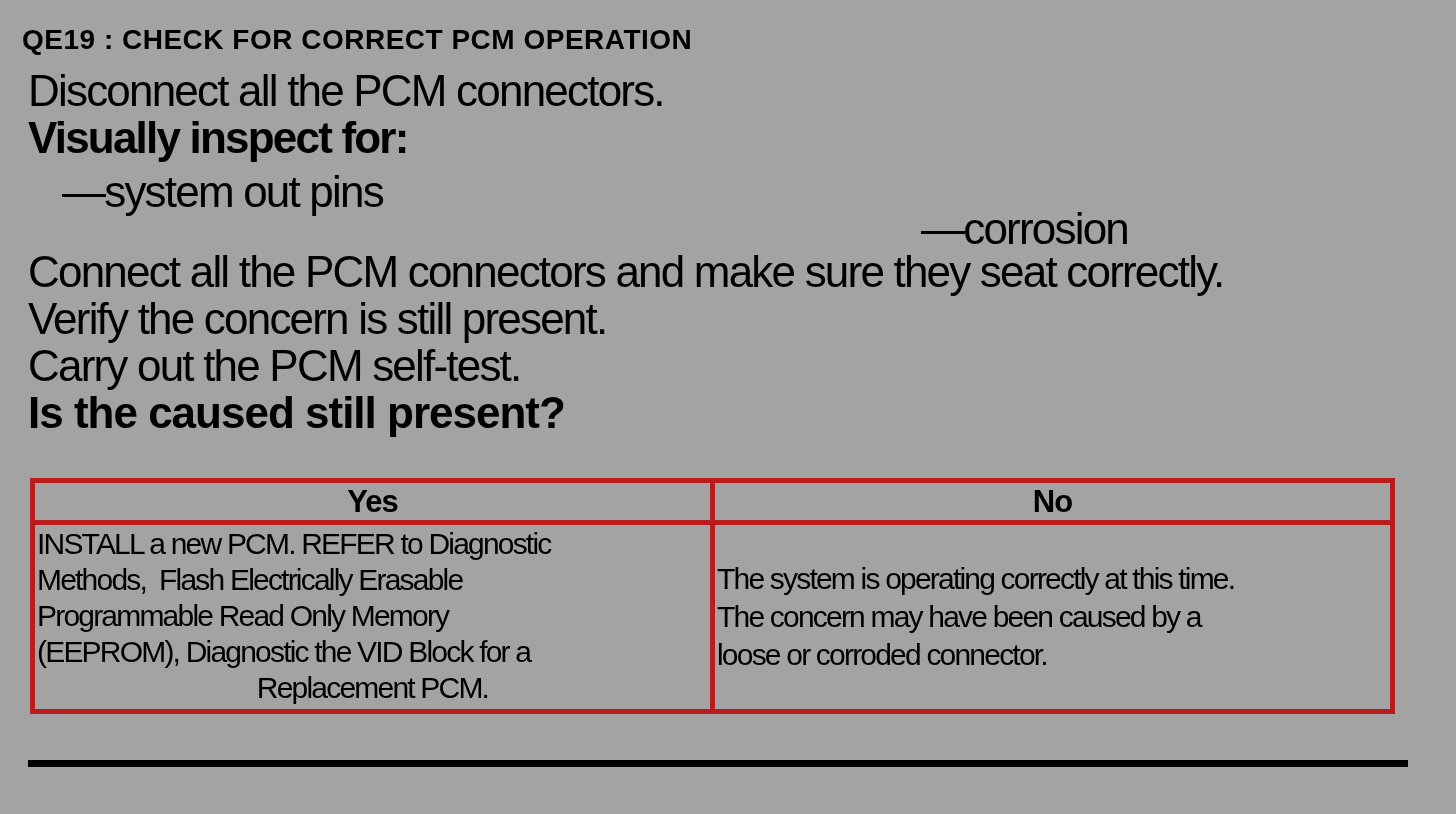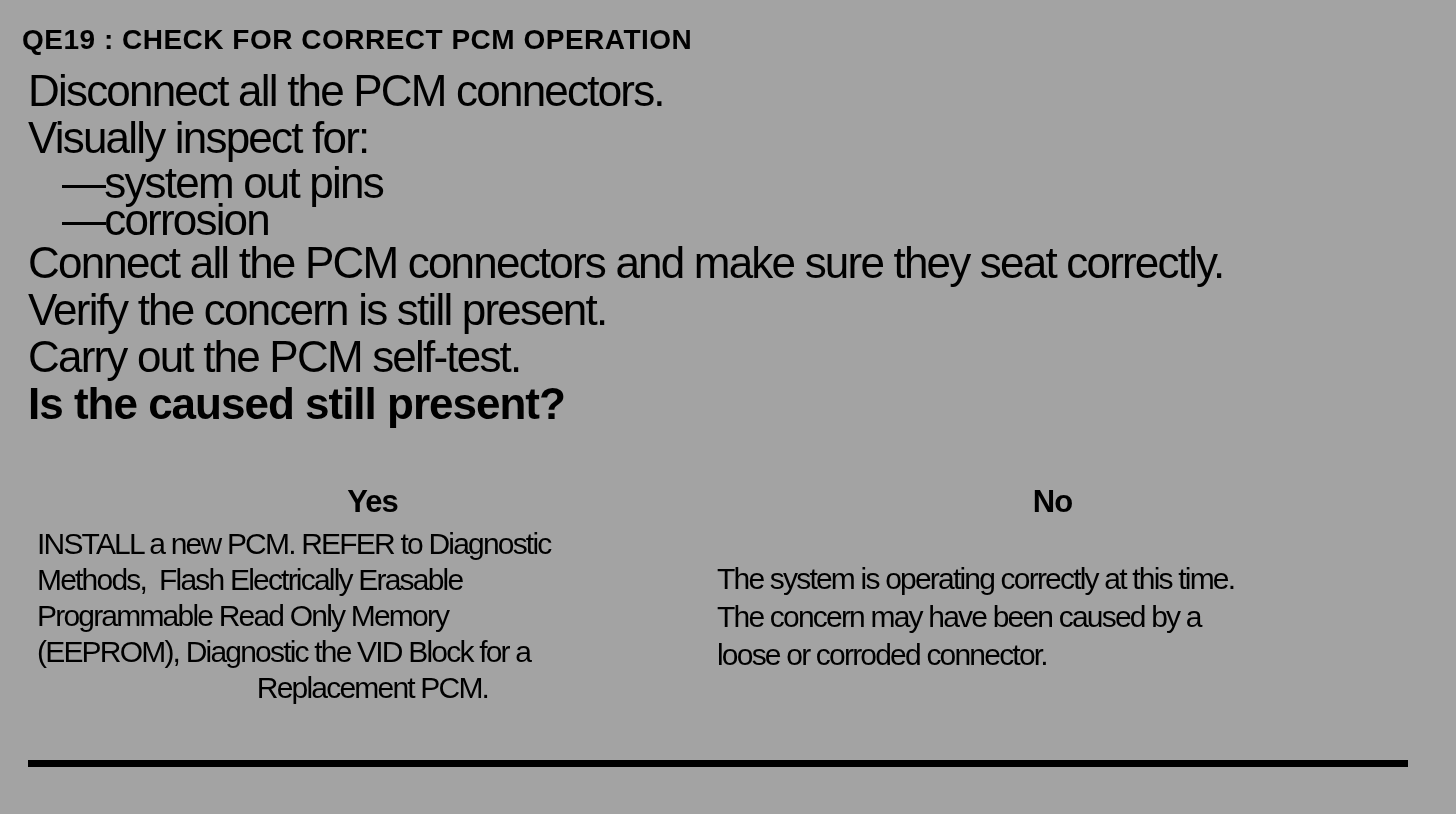--- a/index.html
+++ b/index.html
@@ -35,41 +35,41 @@
     left: 28px;
     width: 1100px;
   }
   .line {
     font-size: 44px;
     letter-spacing: -1.8px;
     line-height: 34px;
     white-space: pre;
   }
   .step { margin-bottom: 13px; }
-  .step.tight { margin-bottom: 11px; }
+  .step.tight { margin-bottom: 20px; font-weight: bold; }
   .list-item {
     margin-left: 34px;
     margin-bottom: 3px;
   }
-  .list-item.last { margin-bottom: 9px; }
+  .list-item.last { margin-bottom: 9px; text-align: right; }
   .question {
     font-weight: bold;
     letter-spacing: -1px;
   }
   .results-table {
     position: absolute;
     top: 478px;
     left: 30px;
     width: 1365px;
     border-collapse: collapse;
     table-layout: fixed;
   }
   .results-table th,
   .results-table td {
-    border: 5px solid #a3a3a3;
+    border: 5px solid #b91c1c;
     padding: 0;
   }
   .results-table th {
     font-size: 31px;
     font-weight: bold;
     letter-spacing: -1px;
     height: 37px;
     text-align: center;
     vertical-align: middle;
   }

